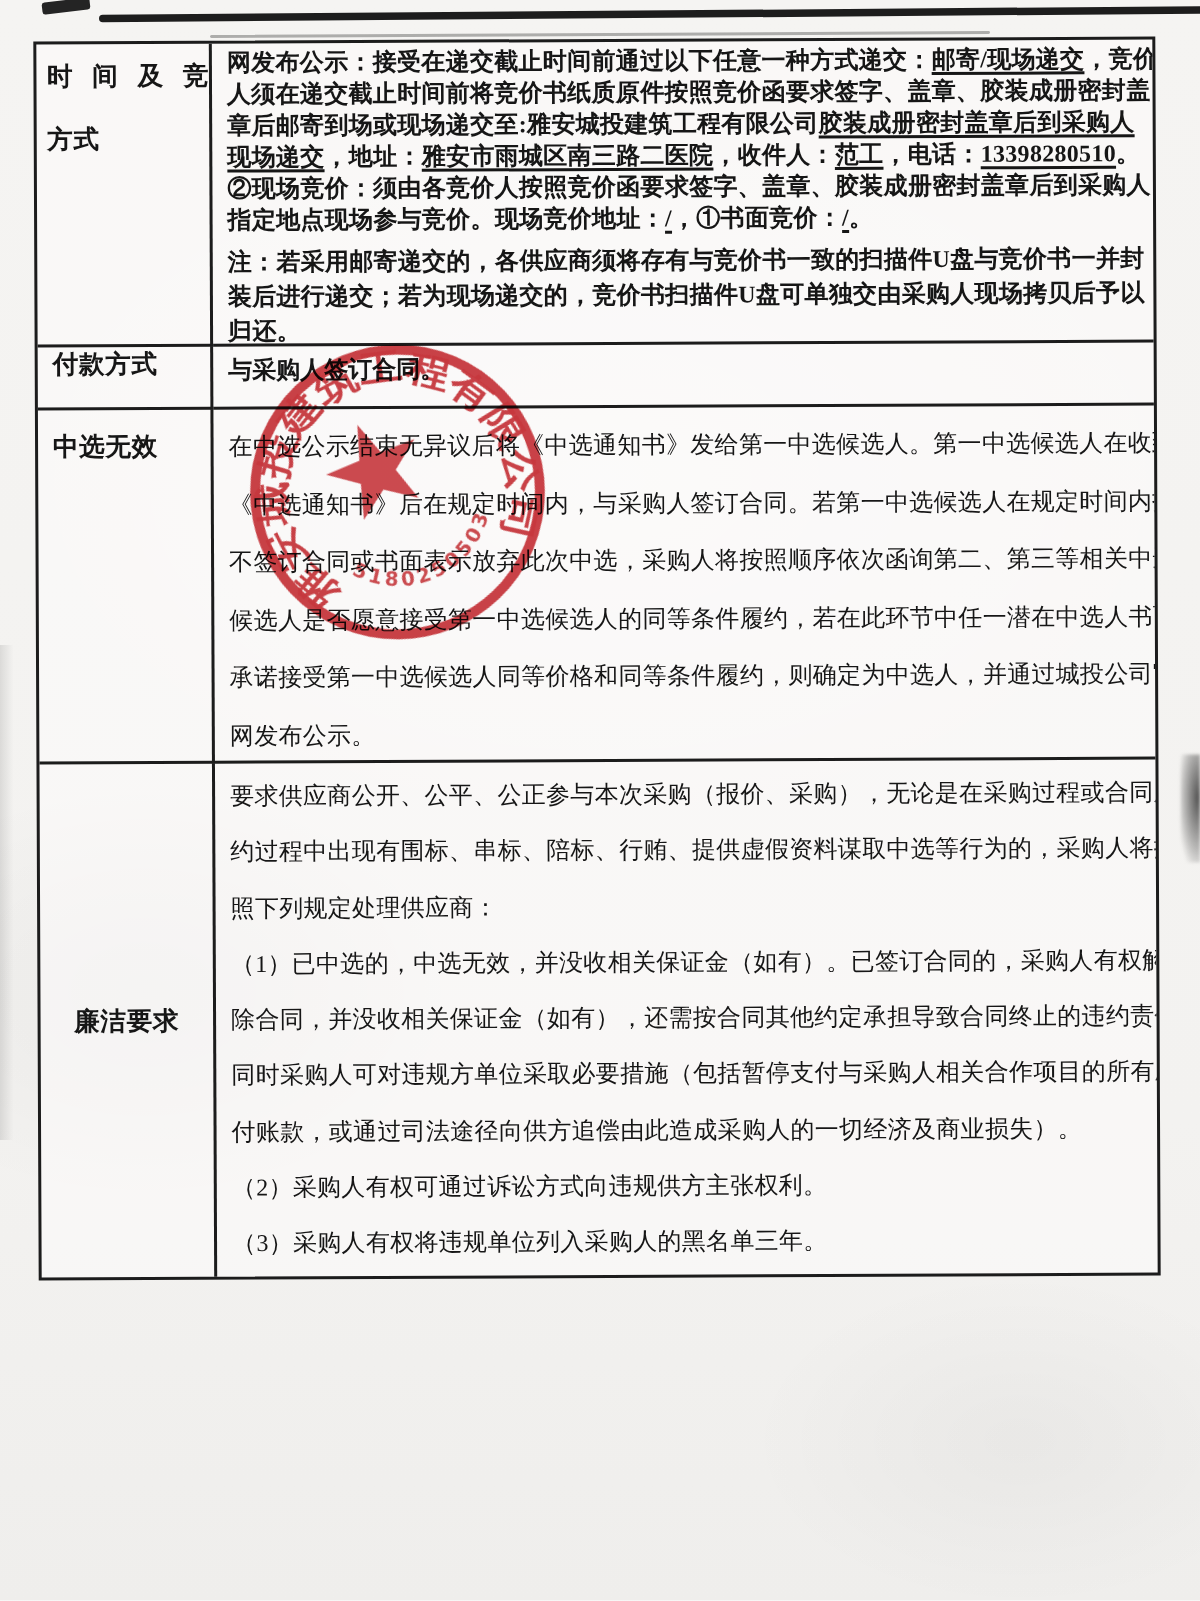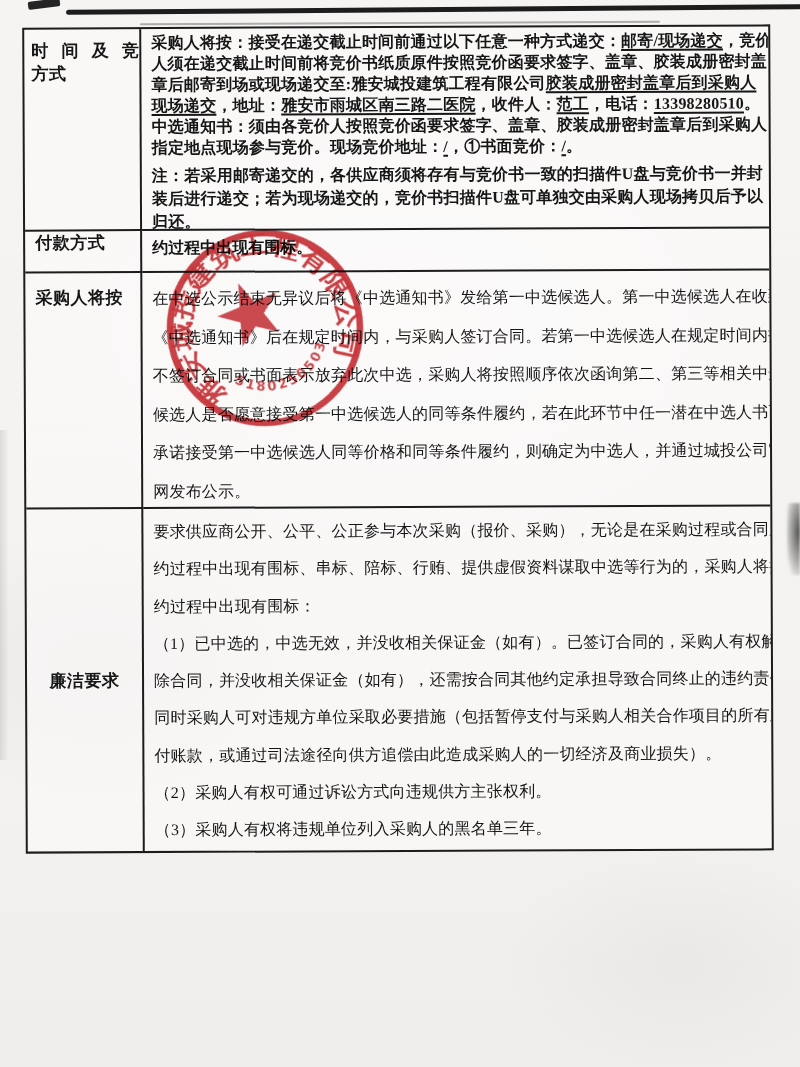--- a/index.html
+++ b/index.html
@@ -27,21 +27,21 @@
     border:2.5px solid #1c1c1c;box-sizing:border-box;
     display:grid;grid-template-columns:117px 1fr;grid-template-rows:202px 42px 236px 1fr;
     background:rgba(253,252,251,0.55);
     transform:rotate(-0.25deg);
   }
   .cell{box-sizing:border-box;overflow:hidden;}
   .lbl{border-right:2px solid #1c1c1c;font-weight:bold;font-size:17px;letter-spacing:0.5px;}
   .bb{border-bottom:2px solid #1c1c1c;}
   .lbl-time{padding:10px 6px 0 7px;}
   .lbl-time .l1{letter-spacing:4.5px;white-space:nowrap;}
-  .lbl-time .l2{}
+  .lbl-time .l2{margin-top:19px;}
   .lbl-pay{display:flex;align-items:flex-start;padding-left:10px;}
   .lbl-award{padding:13px 0 0 10px;}
   .lbl-integrity{display:flex;align-items:center;justify-content:center;}
   .content{padding:0 6px 0 10px;}
   .tline{white-space:nowrap;}
   .c-time{font-size:16px;font-weight:600;letter-spacing:0.2px;padding-top:3px;}
   .c-time .para1 .tline{line-height:21px;}
   .c-time .para2{margin-top:6px;}
   .c-time .para2 .tline{line-height:23px;}
   .c-pay{font-size:16px;font-weight:600;padding-top:7px;}
@@ -70,60 +70,60 @@
 <div class="scan-left-shade"></div>
 
 <div class="terms-table">
 
   <div class="cell lbl lbl-time bb">
     <div class="l1">时 间 及 竞 价</div>
     <div class="l2">方式</div>
   </div>
   <div class="cell content c-time bb">
     <div class="para1">
-        <div class="tline"><span class="seg-b">采购人将按：</span><span>接受在递交截止时间前通过以下任意一种方式递交：</span><span class="seg-u">邮寄/现场递交</span><span>，竞价</span></div>
+        <div class="tline"><span class="seg-b">网发布公示：</span><span>接受在递交截止时间前通过以下任意一种方式递交：</span><span class="seg-u">邮寄/现场递交</span><span>，竞价</span></div>
         <div class="tline"><span>人须在递交截止时间前将竞价书纸质原件按照竞价函要求签字、盖章、胶装成册密封盖</span></div>
         <div class="tline"><span>章后邮寄到场或现场递交至:雅安城投建筑工程有限公司</span><span class="seg-u">胶装成册密封盖章后到采购人</span></div>
         <div class="tline"><span class="seg-u">现场递交</span><span>，地址：</span><span class="seg-u">雅安市雨城区南三路二医院</span><span>，收件人：</span><span class="seg-u">范工</span><span>，电话：</span><span class="seg-u">13398280510</span><span>。</span></div>
-        <div class="tline"><span class="seg-b">中选通知书：</span><span>须由各竞价人按照竞价函要求签字、盖章、胶装成册密封盖章后到采购人</span></div>
+        <div class="tline"><span class="seg-b">②现场竞价：</span><span>须由各竞价人按照竞价函要求签字、盖章、胶装成册密封盖章后到采购人</span></div>
         <div class="tline"><span>指定地点现场参与竞价。现场竞价地址：</span><span class="seg-u">/</span><span>，①书面竞价：</span><span class="seg-u">/</span><span>。</span></div>
       </div>
     <div class="para2">
         <div class="tline"><span class="seg-b">注：</span><span>若采用邮寄递交的，各供应商须将存有与竞价书一致的扫描件U盘与竞价书一并封</span></div>
         <div class="tline"><span>装后进行递交；若为现场递交的，竞价书扫描件U盘可单独交由采购人现场拷贝后予以</span></div>
         <div class="tline"><span>归还。</span></div>
       </div>
   </div>
 
   <div class="cell lbl lbl-pay bb">
     <span>付款方式</span>
   </div>
   <div class="cell content c-pay bb">
-      <div class="tline"><span>约过程中出现有围标。</span></div>
+      <div class="tline"><span>与采购人签订合同。</span></div>
     </div>
 
   <div class="cell lbl lbl-award bb">
-    <span>采购人将按</span>
+    <span>中选无效</span>
   </div>
   <div class="cell content c-award bb">
       <div class="tline"><span>在中选公示结束无异议后将《中选通知书》发给第一中选候选人。第一中选候选人在收到</span></div>
       <div class="tline"><span>《中选通知书》后在规定时间内，与采购人签订合同。若第一中选候选人在规定时间内拒</span></div>
       <div class="tline"><span>不签订合同或书面表示放弃此次中选，采购人将按照顺序依次函询第二、第三等相关中选</span></div>
       <div class="tline"><span>候选人是否愿意接受第一中选候选人的同等条件履约，若在此环节中任一潜在中选人书面</span></div>
       <div class="tline"><span>承诺接受第一中选候选人同等价格和同等条件履约，则确定为中选人，并通过城投公司官</span></div>
       <div class="tline"><span>网发布公示。</span></div>
     </div>
 
   <div class="cell lbl lbl-integrity">
     <span>廉洁要求</span>
   </div>
   <div class="cell content c-integrity">
       <div class="tline"><span>要求供应商公开、公平、公正参与本次采购（报价、采购），无论是在采购过程或合同履</span></div>
       <div class="tline"><span>约过程中出现有围标、串标、陪标、行贿、提供虚假资料谋取中选等行为的，采购人将按</span></div>
-      <div class="tline"><span>约过程中出现有围标：</span></div>
+      <div class="tline"><span>照下列规定处理供应商：</span></div>
       <div class="tline"><span>（1）已中选的，中选无效，并没收相关保证金（如有）。已签订合同的，采购人有权解</span></div>
       <div class="tline"><span>除合同，并没收相关保证金（如有），还需按合同其他约定承担导致合同终止的违约责任，</span></div>
       <div class="tline"><span>同时采购人可对违规方单位采取必要措施（包括暂停支付与采购人相关合作项目的所有应</span></div>
       <div class="tline"><span>付账款，或通过司法途径向供方追偿由此造成采购人的一切经济及商业损失）。</span></div>
       <div class="tline"><span>（2）采购人有权可通过诉讼方式向违规供方主张权利。</span></div>
       <div class="tline"><span>（3）采购人有权将违规单位列入采购人的黑名单三年。</span></div>
     </div>
 
 </div>
 

